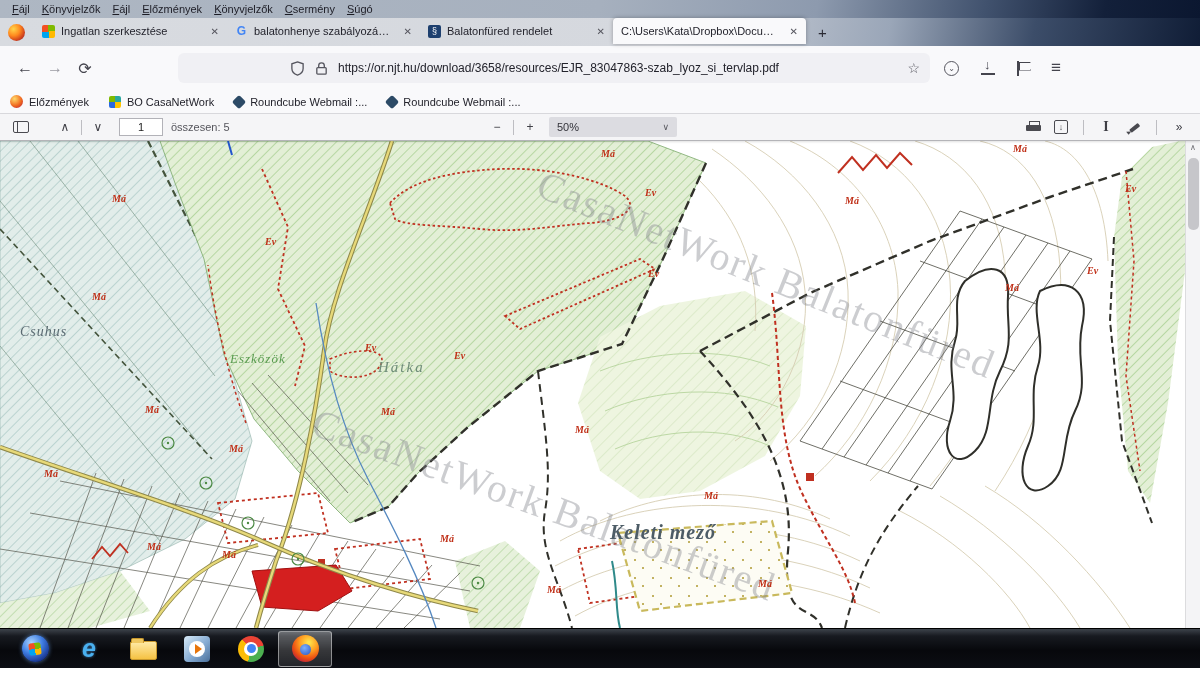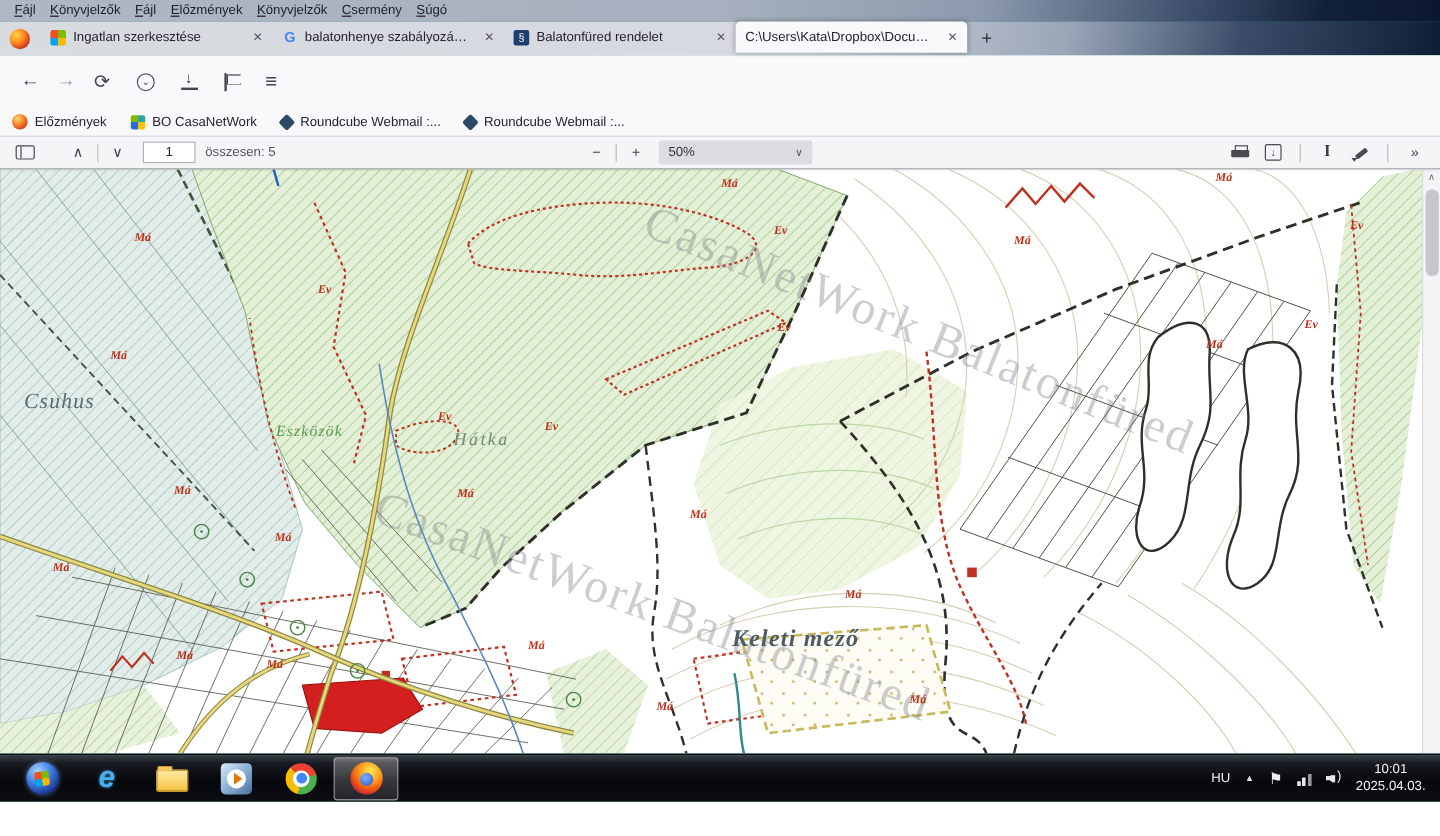--- a/index.html
+++ b/index.html
@@ -69,21 +69,21 @@
   .ibeam{font-family:"Liberation Serif",serif;font-size:14px;font-weight:bold;color:#3f3f46}
   .pen{position:relative;width:15px;height:15px}
   .pen::before{content:"";position:absolute;left:2px;top:6px;width:11px;height:3.5px;background:#4a4a50;transform:rotate(-38deg);border-radius:1px}
   .pen::after{content:"";position:absolute;left:0;top:10px;border-left:4px solid #4a4a50;border-top:3px solid transparent;border-bottom:1px solid transparent;transform:rotate(-38deg)}
 
   
   .map{position:relative;height:487px;background:#fff;overflow:hidden}
   .map svg{position:absolute;left:0;top:0}
   .labels span{position:absolute;pointer-events:none}
   .zl{font-family:"Liberation Serif",serif;font-style:italic;font-weight:bold;font-size:10px;color:#c03018}
-  .pn{font-family:"Liberation Serif",serif;font-style:italic;font-size:18px;color:#5a6a72;letter-spacing:1px}
+  .pn{font-family:"Liberation Serif",serif;font-style:italic;font-size:14px;color:#5a6a72;letter-spacing:1px}
   .png{font-family:"Liberation Serif",serif;font-style:italic;font-size:13px;color:#579a4e;letter-spacing:1px}
   .pnh{font-family:"Liberation Serif",serif;font-style:italic;font-size:15px;color:#6e8c78;letter-spacing:2px}
   .big{font-family:"Liberation Serif",serif;font-style:italic;font-weight:bold;font-size:20px;color:#4d5c66;letter-spacing:1px}
   .wm{position:absolute;font-family:"Liberation Serif",serif;font-size:40px;letter-spacing:2px;color:rgba(128,130,138,.40);white-space:nowrap;transform-origin:left top;pointer-events:none}
   .wm1{left:548px;top:20px;transform:rotate(22deg)}
   .wm2{left:322px;top:258px;transform:rotate(20deg)}
   .vscroll{position:absolute;right:0;top:0;width:15px;height:100%;background:#f4f4f6;border-left:1px solid #dcdcde}
   .vscroll .up{height:14px;text-align:center;font-size:8px;line-height:14px;color:#6a6a70}
   .vthumb{position:absolute;left:2px;top:17px;width:11px;height:72px;background:#c6c6ca;border-radius:5px}
 
@@ -155,20 +155,31 @@
       <span class="t-title">C:\Users\Kata\Dropbox\Document</span>
       <span class="t-close">✕</span>
     </div>
     <div class="newtab">+</div>
   </div>
 
   <div class="navbar">
     <div class="nbtn">←</div>
     <div class="nbtn dim">→</div>
     <div class="nbtn">⟳</div>
+    <div class="urlbar">
+      <svg class="url-ico" viewBox="0 0 16 16">
+        <path d="M8 1 L14 3 V8 C14 12 11 14 8 15 C5 14 2 12 2 8 V3 Z" fill="none" stroke="#55555e" stroke-width="1.4"></path>
+      </svg>
+      <svg class="url-ico" viewBox="0 0 16 16">
+        <rect x="3" y="7" width="10" height="7" rx="1" fill="none" stroke="#55555e" stroke-width="1.4"></rect>
+        <path d="M5 7 V5 a3 3 0 0 1 6 0 V7" fill="none" stroke="#55555e" stroke-width="1.4"></path>
+      </svg>
+      <span class="url-text">https://or.njt.hu/download/3658/resources/EJR_83047863-szab_lyoz_si_tervlap.pdf</span>
+      <span class="star">☆</span>
+    </div>
     <div class="navright">
       <span class="pocket">⌄</span>
       <span class="dl"></span>
       <span class="flagic"></span>
       <span class="ham">≡</span>
     </div>
   </div>
 
   <div class="bookmarks">
     <div class="bm">
@@ -451,31 +462,16 @@
             <div class="ptri"></div>
           </div>
         </div>
       </div>
     <div class="tbtn">
         <div class="chrome"></div>
       </div>
     <div class="tbtn activeapp">
         <div class="ffox"></div>
       </div>
-    <div class="tray">
-      <span class="lang">HU</span>
-      <span class="chevup">▲</span>
-      <span class="trayflag">⚑</span>
-      <span class="sig">
-          <i class="s1"></i>
-          <i class="s2"></i>
-          <i class="s3"></i>
-        </span>
-      <span class="spk"></span>
-      <div class="clock">
-        <div>10:01</div>
-        <div>2025.04.03.</div>
-      </div>
-    </div>
   </div>
 
   <div class="bottomstrip"></div>
 </div>
 
 </body></html>

